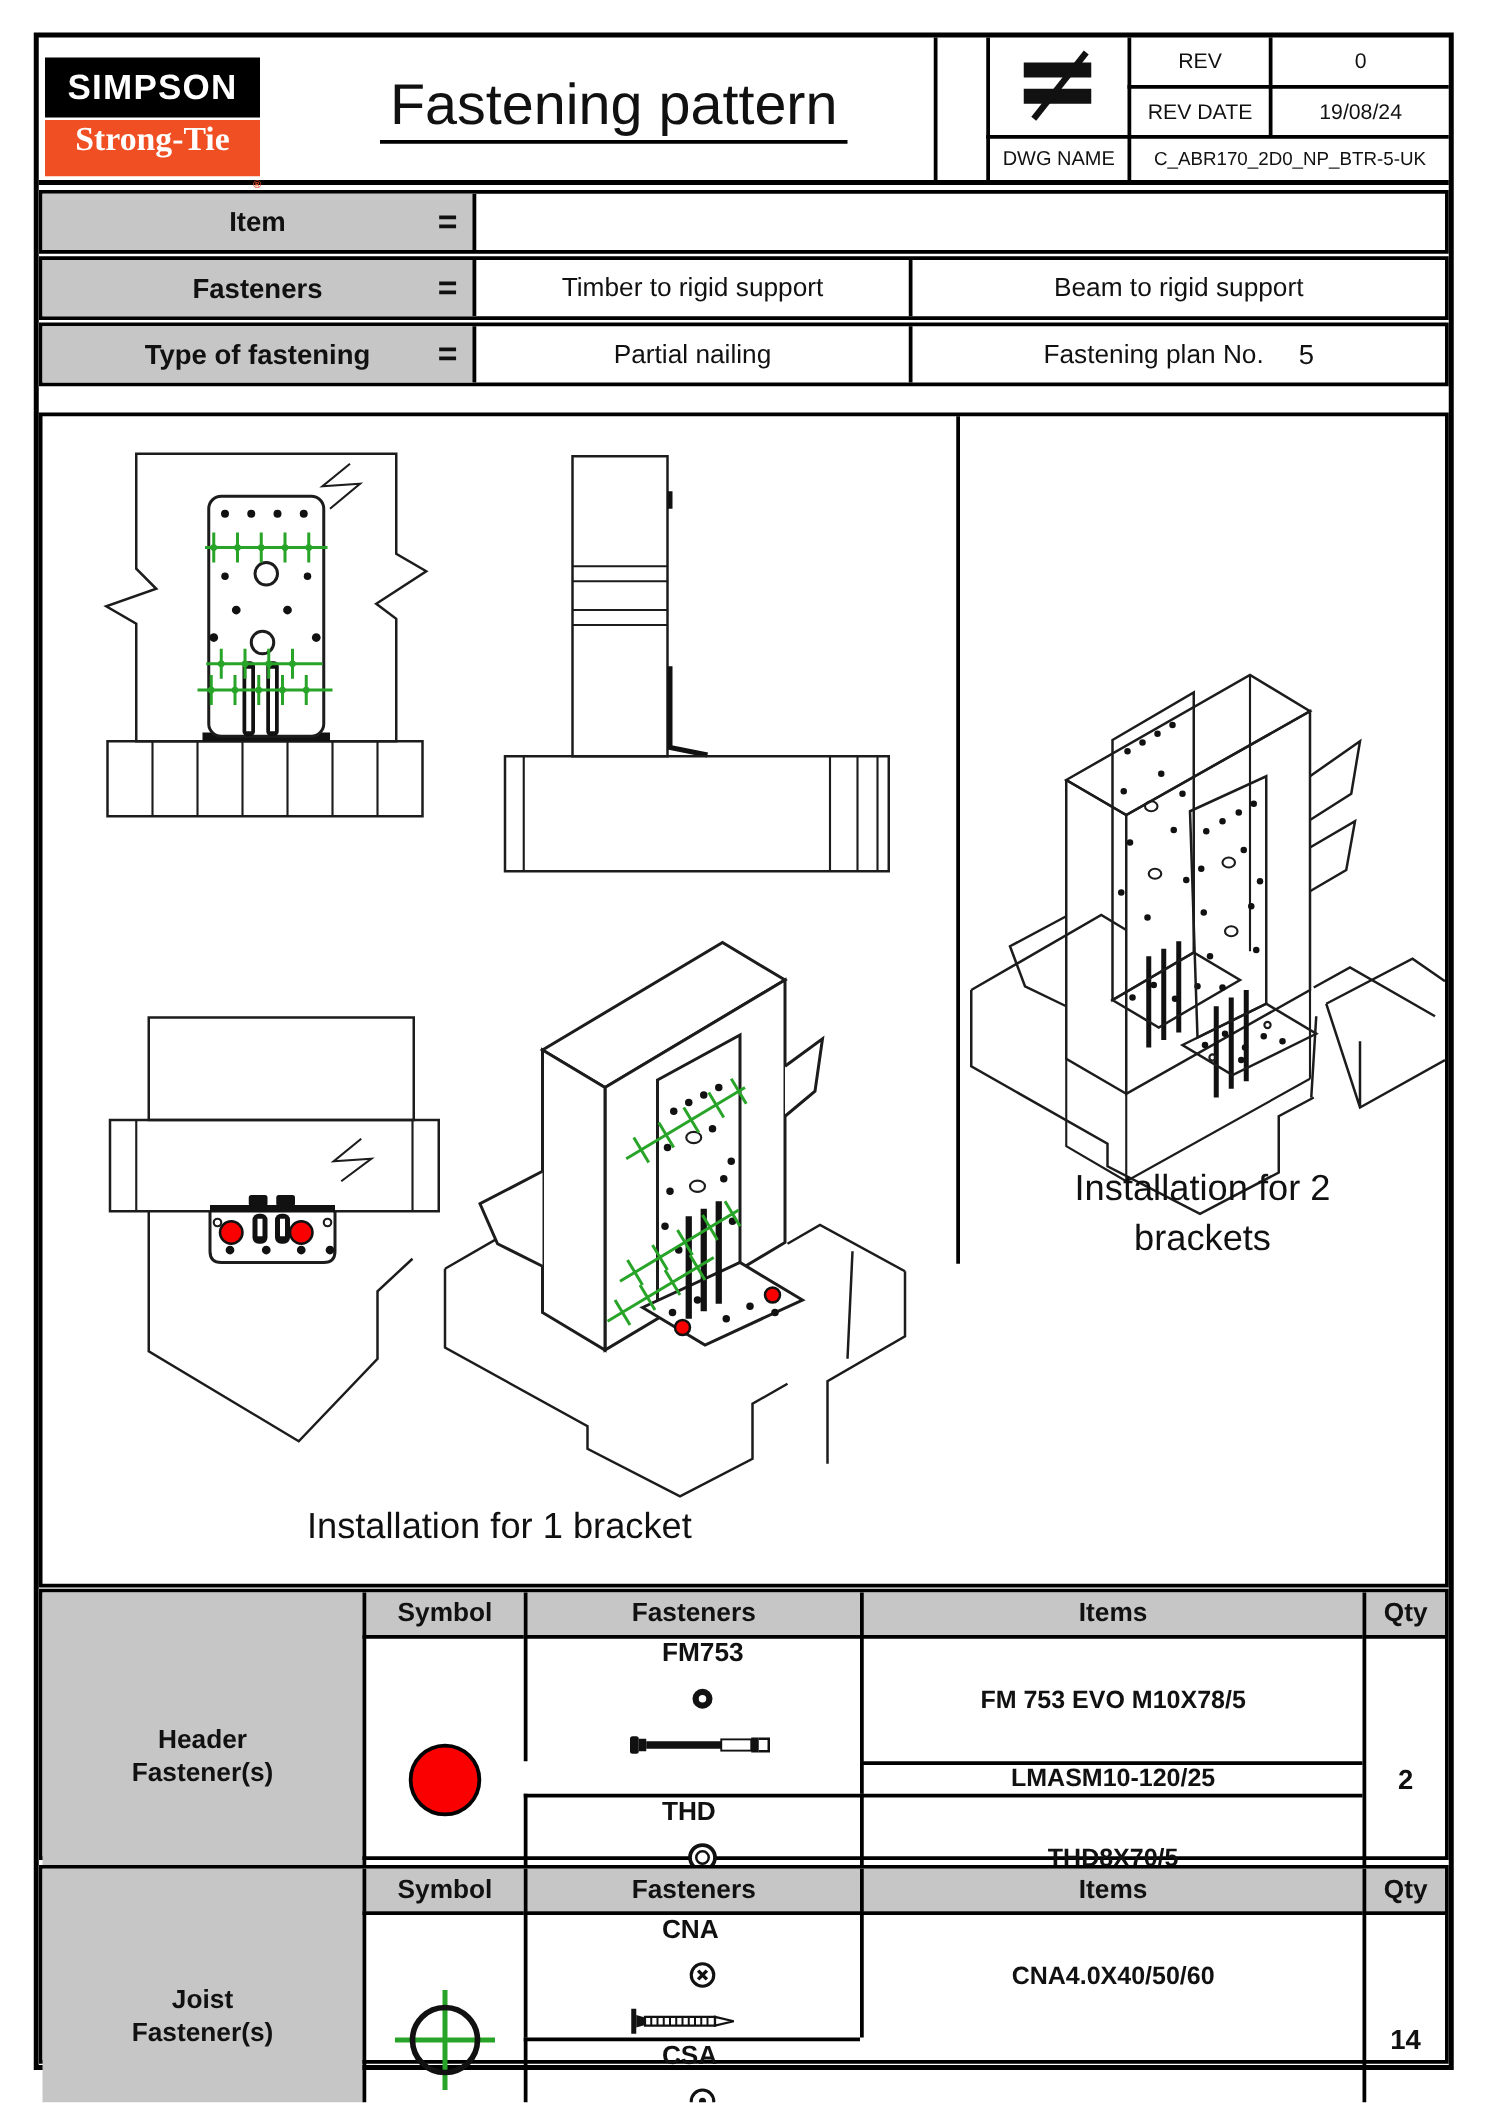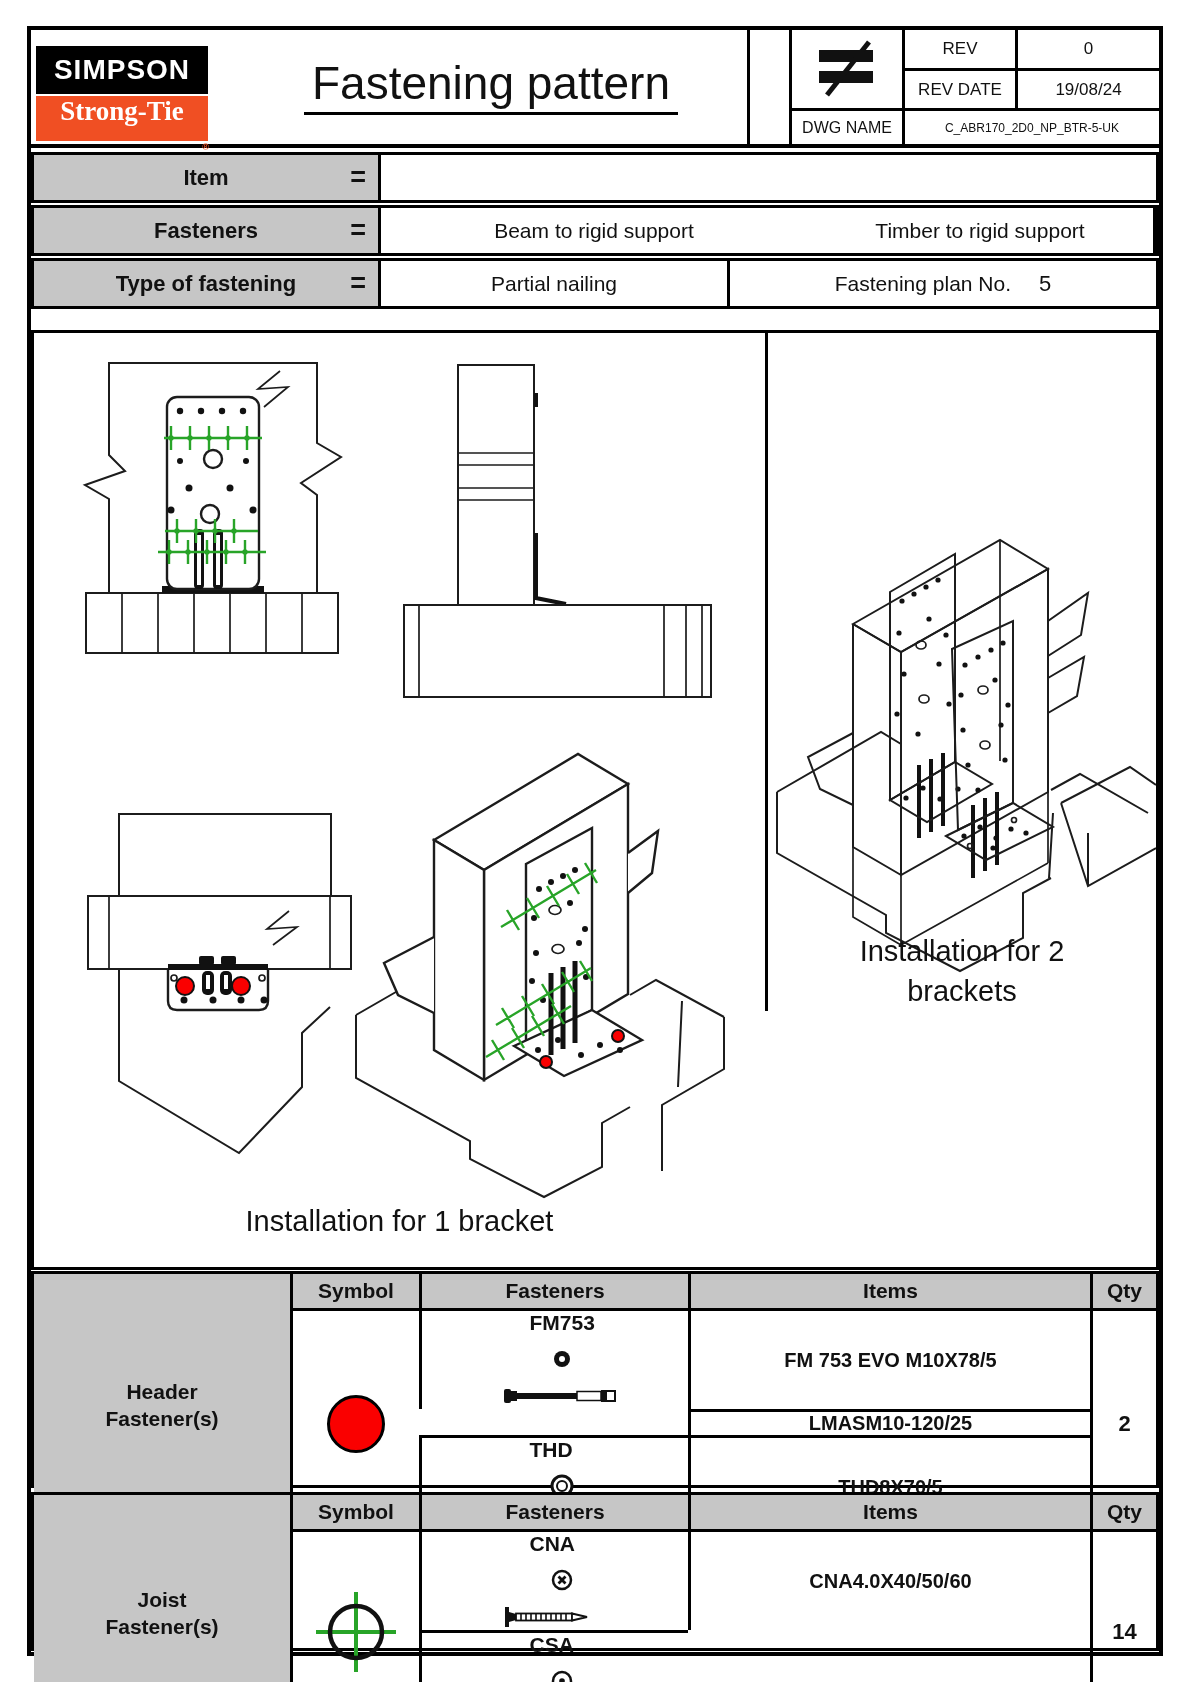--- a/index.html
+++ b/index.html
@@ -94,37 +94,37 @@
           <rect x="8" y="11" width="54" height="12" fill="#111"></rect>
           <rect x="8" y="32" width="54" height="12" fill="#111"></rect>
           <line x1="16" y1="56" x2="58" y2="3" stroke="#111" stroke-width="5"></line>
         </svg>
       </div>
       <div class="rev-cell" style="left:116px;top:0;width:110px;height:38px;">REV</div>
       <div class="rev-cell" style="left:229px;top:0;width:141px;height:38px;">0</div>
       <div class="rev-cell" style="left:116px;top:41px;width:110px;height:37px;">REV DATE</div>
       <div class="rev-cell" style="left:229px;top:41px;width:141px;height:37px;">19/08/24</div>
       <div class="rev-cell" style="left:3px;top:81px;width:110px;height:33px;font-size:16px;">DWG NAME</div>
-      <div class="rev-cell" style="left:116px;top:81px;width:254px;height:33px;font-size:12px;">C_ABR170_2D0_NP_BTR-5-UK</div>
+      <div class="rev-cell" style="left:116px;top:81px;width:254px;height:33px;font-size:15px;">C_ABR170_2D0_NP_BTR-5-UK</div>
     </div>
   </div>
 
   <div class="inf" style="top:122px;">
     <div class="inf-label">
       <span>Item</span>
       <span class="inf-eq">=</span>
     </div>
   </div>
   <div class="inf" style="top:175px;">
     <div class="inf-label">
       <span>Fasteners</span>
       <span class="inf-eq">=</span>
     </div>
+    <div class="inf-val split-l">Timber to rigid support</div>
     <div class="inf-val">Beam to rigid support</div>
-    <div class="inf-val split-l">Timber to rigid support</div>
   </div>
   <div class="inf" style="top:228px;">
     <div class="inf-label">
       <span>Type of fastening</span>
       <span class="inf-eq">=</span>
     </div>
     <div class="inf-val split-l">Partial nailing</div>
     <div class="inf-val">
       <span>Fastening plan No.</span>
       <span class="plan-no">5</span>

